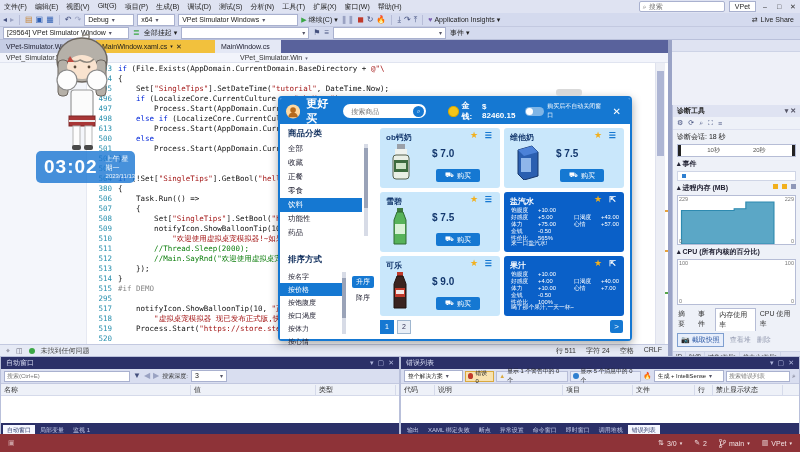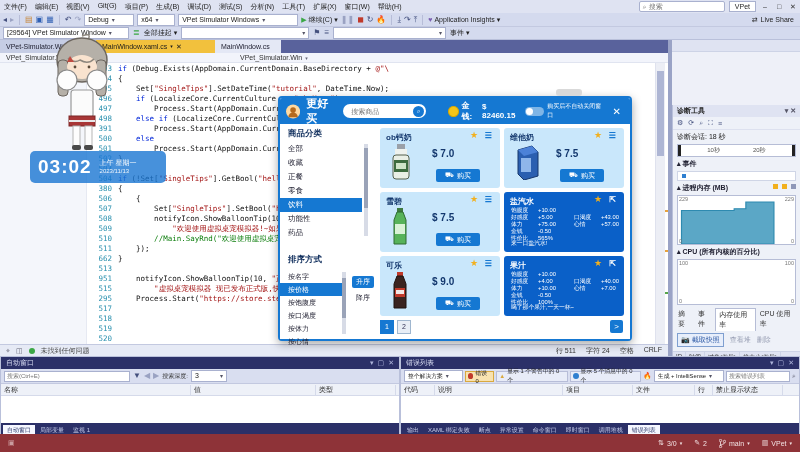--- a/index.html
+++ b/index.html
@@ -98,21 +98,21 @@
   #errors-cols span:nth-child(6){width:70px;}
   .chip{display:flex;align-items:center;gap:2px;border:1px solid #b7bdd8;padding:0 2px;height:9px;font-size:5.8px;background:#e8ecf8;color:#222;}
   .chip.on{background:#f8e2b0;border-color:#d9a93f;}
   .cicon{width:6px;height:6px;border-radius:50%;display:inline-block;}
   
   #statusbar{left:0;top:434px;width:800px;height:18px;background:#8e3338;color:#f2e3e4;display:flex;align-items:center;padding:0 8px;box-sizing:border-box;}
   #statusbar .right{margin-left:auto;display:flex;gap:12px;align-items:center;font-size:7px;}
   .sb-item{display:flex;gap:3px;align-items:center;}
   
   #pet{left:48px;top:34px;width:68px;height:118px;z-index:40;}
-  #clock{left:30px;top:151px;width:136px;height:32px;background:rgba(25,118,210,.80);border-radius:5px;z-index:41;display:flex;align-items:center;color:#fff;}
+  #clock{left:36px;top:151px;width:99px;height:32px;background:rgba(25,118,210,.80);border-radius:5px;z-index:41;display:flex;align-items:center;color:#fff;}
   #clock-time{font-size:19px;font-weight:bold;padding-left:8px;letter-spacing:1px;}
   #clock-right{margin-left:8px;line-height:9px;}
   #clock-line1{font-size:7px;}#clock-line2{font-size:6px;opacity:.9;}
   
   #shop{left:278px;top:96px;width:354px;height:245px;z-index:30;box-shadow:0 3px 10px rgba(0,0,0,.35);border-radius:4px;background:#fff;border:2px solid #1578d2;box-sizing:border-box;}
   #tooltip-pill{left:556px;top:89px;width:26px;height:7px;background:#d9d9d9;border-radius:3px;z-index:31;}
   #shop-header{height:26px;background:#1578d2;border-radius:2px 2px 0 0;display:flex;align-items:center;gap:6px;padding:0 6px;color:#fff;}
   #shop-title{font-size:11px;font-weight:bold;}
   #shop-search{width:86px;height:14px;background:#fff;border-radius:8px;display:flex;align-items:center;padding:0 2px 0 6px;color:#9aa;box-sizing:border-box;}
   #shop-search input{border:none;outline:none;width:60px;font-size:7px;background:transparent;font-family:"Liberation Sans",sans-serif;}
@@ -287,64 +287,67 @@
 
   <div class="abs" id="editor">
     <div id="editor-margin"></div>
     <div id="gutter">
         <div>493</div>
         <div>494</div>
         <div>495</div>
         <div>496</div>
         <div>497</div>
         <div>498</div>
-        <div>391</div>
+        <div>613</div>
         <div>500</div>
         <div>501</div>
         <div>502</div>
         <div>503</div>
         <div>504</div>
         <div>380</div>
         <div>506</div>
         <div>507</div>
         <div>508</div>
         <div>509</div>
         <div>510</div>
         <div>511</div>
-        <div>662</div>
+        <div>512</div>
         <div>513</div>
-        <div>951</div>
+        <div>514</div>
         <div>515</div>
         <div>295</div>
         <div>517</div>
         <div>518</div>
         <div>519</div>
         <div>520</div>
       </div>
     <div id="code">
-        <div class="cl"><span class="tk-k">if</span><span class="tk-p"> (Debug.Exists(AppDomain.CurrentDomain.BaseDirectory + </span><span class="tk-s">@"\</span></div>
+        <div class="cl"><span class="tk-k">if</span><span class="tk-p"> (File.Exists(AppDomain.CurrentDomain.BaseDirectory + </span><span class="tk-s">@"\</span></div>
         <div class="cl"><span class="tk-p">{</span></div>
         <div class="cl"><span class="tk-p">    Set[</span><span class="tk-s">"SingleTips"</span><span class="tk-p">].SetDateTime(</span><span class="tk-s">"tutorial"</span><span class="tk-p">, DateTime.Now);</span></div>
         <div class="cl"><span class="tk-p">    </span><span class="tk-k">if</span><span class="tk-p"> (LocalizeCore.CurrentCulture == </span><span class="tk-s">"zh-Hans"</span><span class="tk-p">)</span></div>
         <div class="cl"><span class="tk-p">        Process.Start(AppDomain.CurrentDomain.BaseDirectory</span></div>
         <div class="cl"><span class="tk-p">    </span><span class="tk-k">else</span><span class="tk-p"> </span><span class="tk-k">if</span><span class="tk-p"> (LocalizeCore.CurrentCulture == </span><span class="tk-s">"zh-Hant"</span><span class="tk-p">)</span></div>
         <div class="cl"><span class="tk-p">        Process.Start(AppDomain.CurrentDomain.BaseDirectory</span></div>
         <div class="cl"><span class="tk-p">    </span><span class="tk-k">else</span></div>
         <div class="cl"><span class="tk-p">        Process.Start(AppDomain.CurrentDomain.BaseDirectory</span></div>
         <div class="cl"><span class="tk-p">}</span></div>
         <div class="cl"></div>
         <div class="cl"><span class="tk-k">if</span><span class="tk-p"> (!Set[</span><span class="tk-s">"SingleTips"</span><span class="tk-p">].GetBool(</span><span class="tk-s">"helloworld"</span><span class="tk-p">))</span></div>
         <div class="cl"><span class="tk-p">{</span></div>
+        <div class="cl"><span class="tk-p">    Task.Run(() =&gt;</span></div>
         <div class="cl"><span class="tk-p">    {</span></div>
         <div class="cl"><span class="tk-p">        Set[</span><span class="tk-s">"SingleTips"</span><span class="tk-p">].SetBool(</span><span class="tk-s">"helloworld"</span><span class="tk-p">, </span><span class="tk-k">true</span><span class="tk-p">);</span></div>
         <div class="cl"><span class="tk-p">        notifyIcon.ShowBalloonTip(10, </span><span class="tk-s">"你好"</span><span class="tk-p">.Translate() + </span><span class="tk-s">"!"</span><span class="tk-p"> +</span></div>
         <div class="cl"><span class="tk-s">            "欢迎使用虚拟桌宠模拟器!~如果遇到桌宠挡下不了,可以在设置"</span></div>
+        <div class="cl"><span class="tk-c">        //Thread.Sleep(2000);</span></div>
         <div class="cl"><span class="tk-c">        //Main.SayRnd("欢迎使用虚拟桌宠模拟器!~这是个</span><span class="tk-h">示范</span><span class="tk-c">的说明")</span></div>
         <div class="cl"><span class="tk-p">    });</span></div>
         <div class="cl"><span class="tk-p">}</span></div>
+        <div class="cl"><span class="tk-d">#if DEMO</span></div>
         <div class="cl"></div>
         <div class="cl"><span class="tk-p">    notifyIcon.ShowBalloonTip(10, </span><span class="tk-s">"正式版更新通知"</span><span class="tk-p">.Translate()</span></div>
         <div class="cl"><span class="tk-s">        "虚拟桌宠模拟器 现已发布正式版,快来看下下载吧!"</span><span class="tk-p">, Tool</span></div>
         <div class="cl"><span class="tk-p">    Process.Start(</span><span class="tk-s">"https://store.steampowered.com/app/1920960"</span><span class="tk-p">);</span></div>
       </div>
   </div>
   <div class="abs" id="ed-scroll">
     <div id="ed-thumb"></div>
   </div>
   <div class="abs mark" style="top:210px;background:#e8a33d;"></div>

